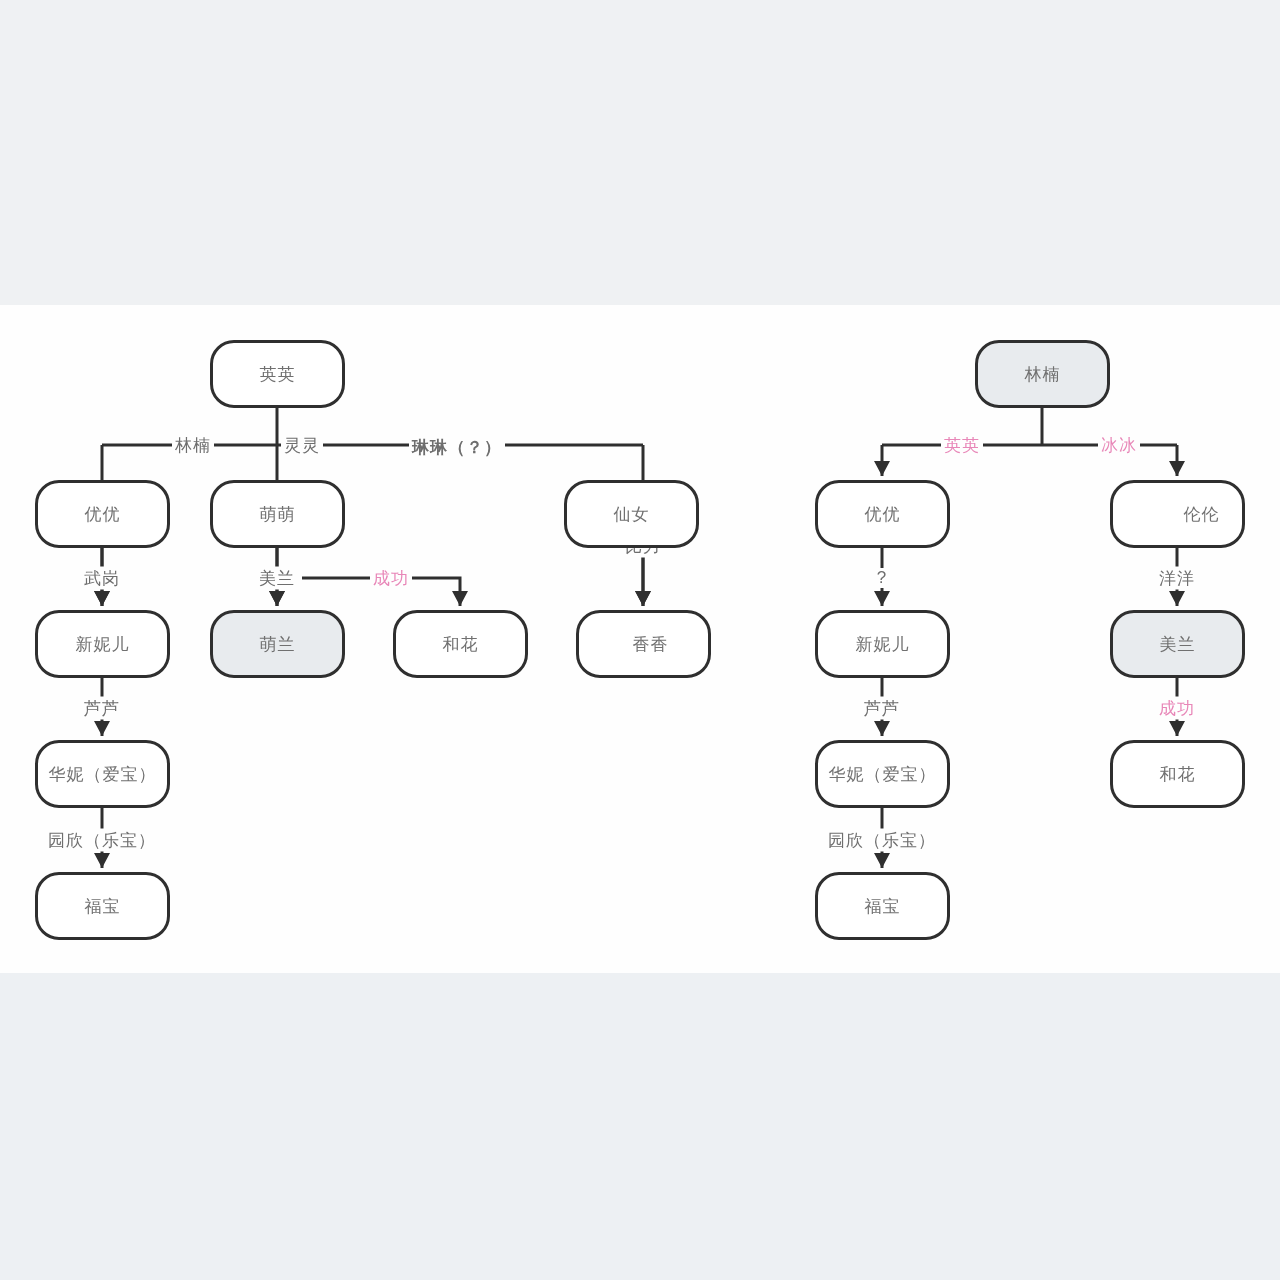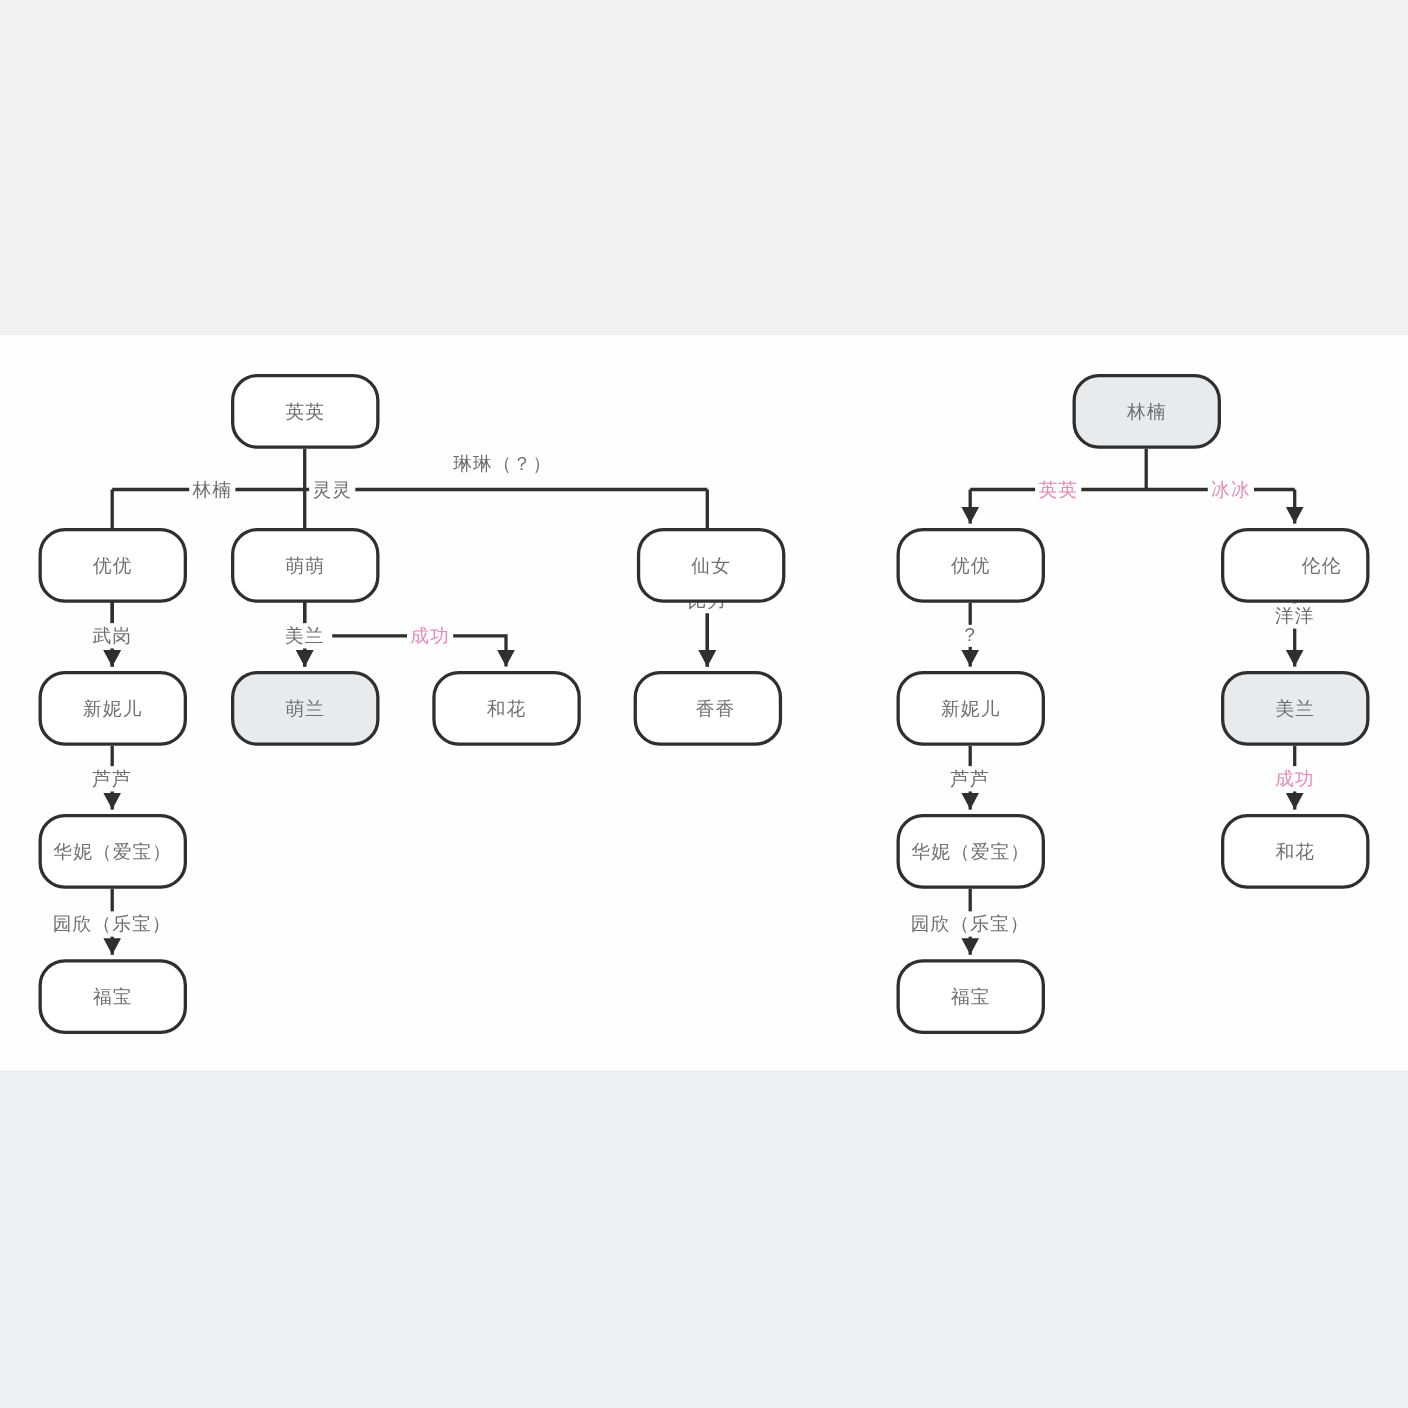--- a/index.html
+++ b/index.html
@@ -61,40 +61,40 @@
     <path d="M882,548 L882,606" marker-end="url(#arr)"></path>
     <path d="M1177,548 L1177,606" marker-end="url(#arr)"></path>
     <path d="M882,678 L882,736" marker-end="url(#arr)"></path>
     <path d="M1177,678 L1177,736" marker-end="url(#arr)"></path>
     <path d="M882,808 L882,868" marker-end="url(#arr)"></path>
   </g>
 </svg>
 
 <div class="elabel" style="left:193px;top:445px;">林楠</div>
 <div class="elabel" style="left:277px;top:445px;margin-left:25px;">灵灵</div>
-<div class="elabel" style="left:457px;top:422px;">琳琳（？）</div>
+<div class="elabel" style="left:457px;top:447px;font-weight:bold;">琳琳（？）</div>
 <div class="elabel" style="left:102px;top:578px;">武岗</div>
 <div class="elabel" style="left:277px;top:578px;">美兰</div>
 <div class="elabel pink" style="left:391px;top:578px;">成功</div>
 <div class="elabel" style="left:643px;top:546px;">比力</div>
 <div class="elabel" style="left:102px;top:708px;">芦芦</div>
 <div class="elabel" style="left:102px;top:840px;">园欣（乐宝）</div>
 
 <div class="elabel pink" style="left:962px;top:445px;">英英</div>
 <div class="elabel pink" style="left:1119px;top:445px;text-align:center;">冰冰</div>
 <div class="elabel" style="left:882px;top:578px;">?</div>
-<div class="elabel" style="left:1177px;top:560px;">洋洋</div>
+<div class="elabel" style="left:1177px;top:578px;">洋洋</div>
 <div class="elabel" style="left:882px;top:708px;">芦芦</div>
 <div class="elabel pink" style="left:1177px;top:708px;">成功</div>
 <div class="elabel" style="left:882px;top:840px;">园欣（乐宝）</div>
 
 <div class="node" style="left:210px;top:340px;">英英</div>
 <div class="node" style="left:35px;top:480px;">优优</div>
 <div class="node" style="left:210px;top:480px;">萌萌</div>
-<div class="node" style="left:579px;top:480px;text-align:center;">仙女</div>
+<div class="node" style="left:564px;top:480px;text-align:center;">仙女</div>
 <div class="node" style="left:35px;top:610px;">新妮儿</div>
 <div class="node shaded" style="left:210px;top:610px;">萌兰</div>
 <div class="node" style="left:393px;top:610px;">和花</div>
 <div class="node" style="left:576px;top:610px;padding-left:14px;">香香</div>
 <div class="node" style="left:35px;top:740px;">华妮（爱宝）</div>
 <div class="node" style="left:35px;top:872px;">福宝</div>
 
 <div class="node shaded" style="left:975px;top:340px;">林楠</div>
 <div class="node" style="left:815px;top:480px;">优优</div>
 <div class="node" style="left:1110px;top:480px;padding-left:48px;">伦伦</div>

